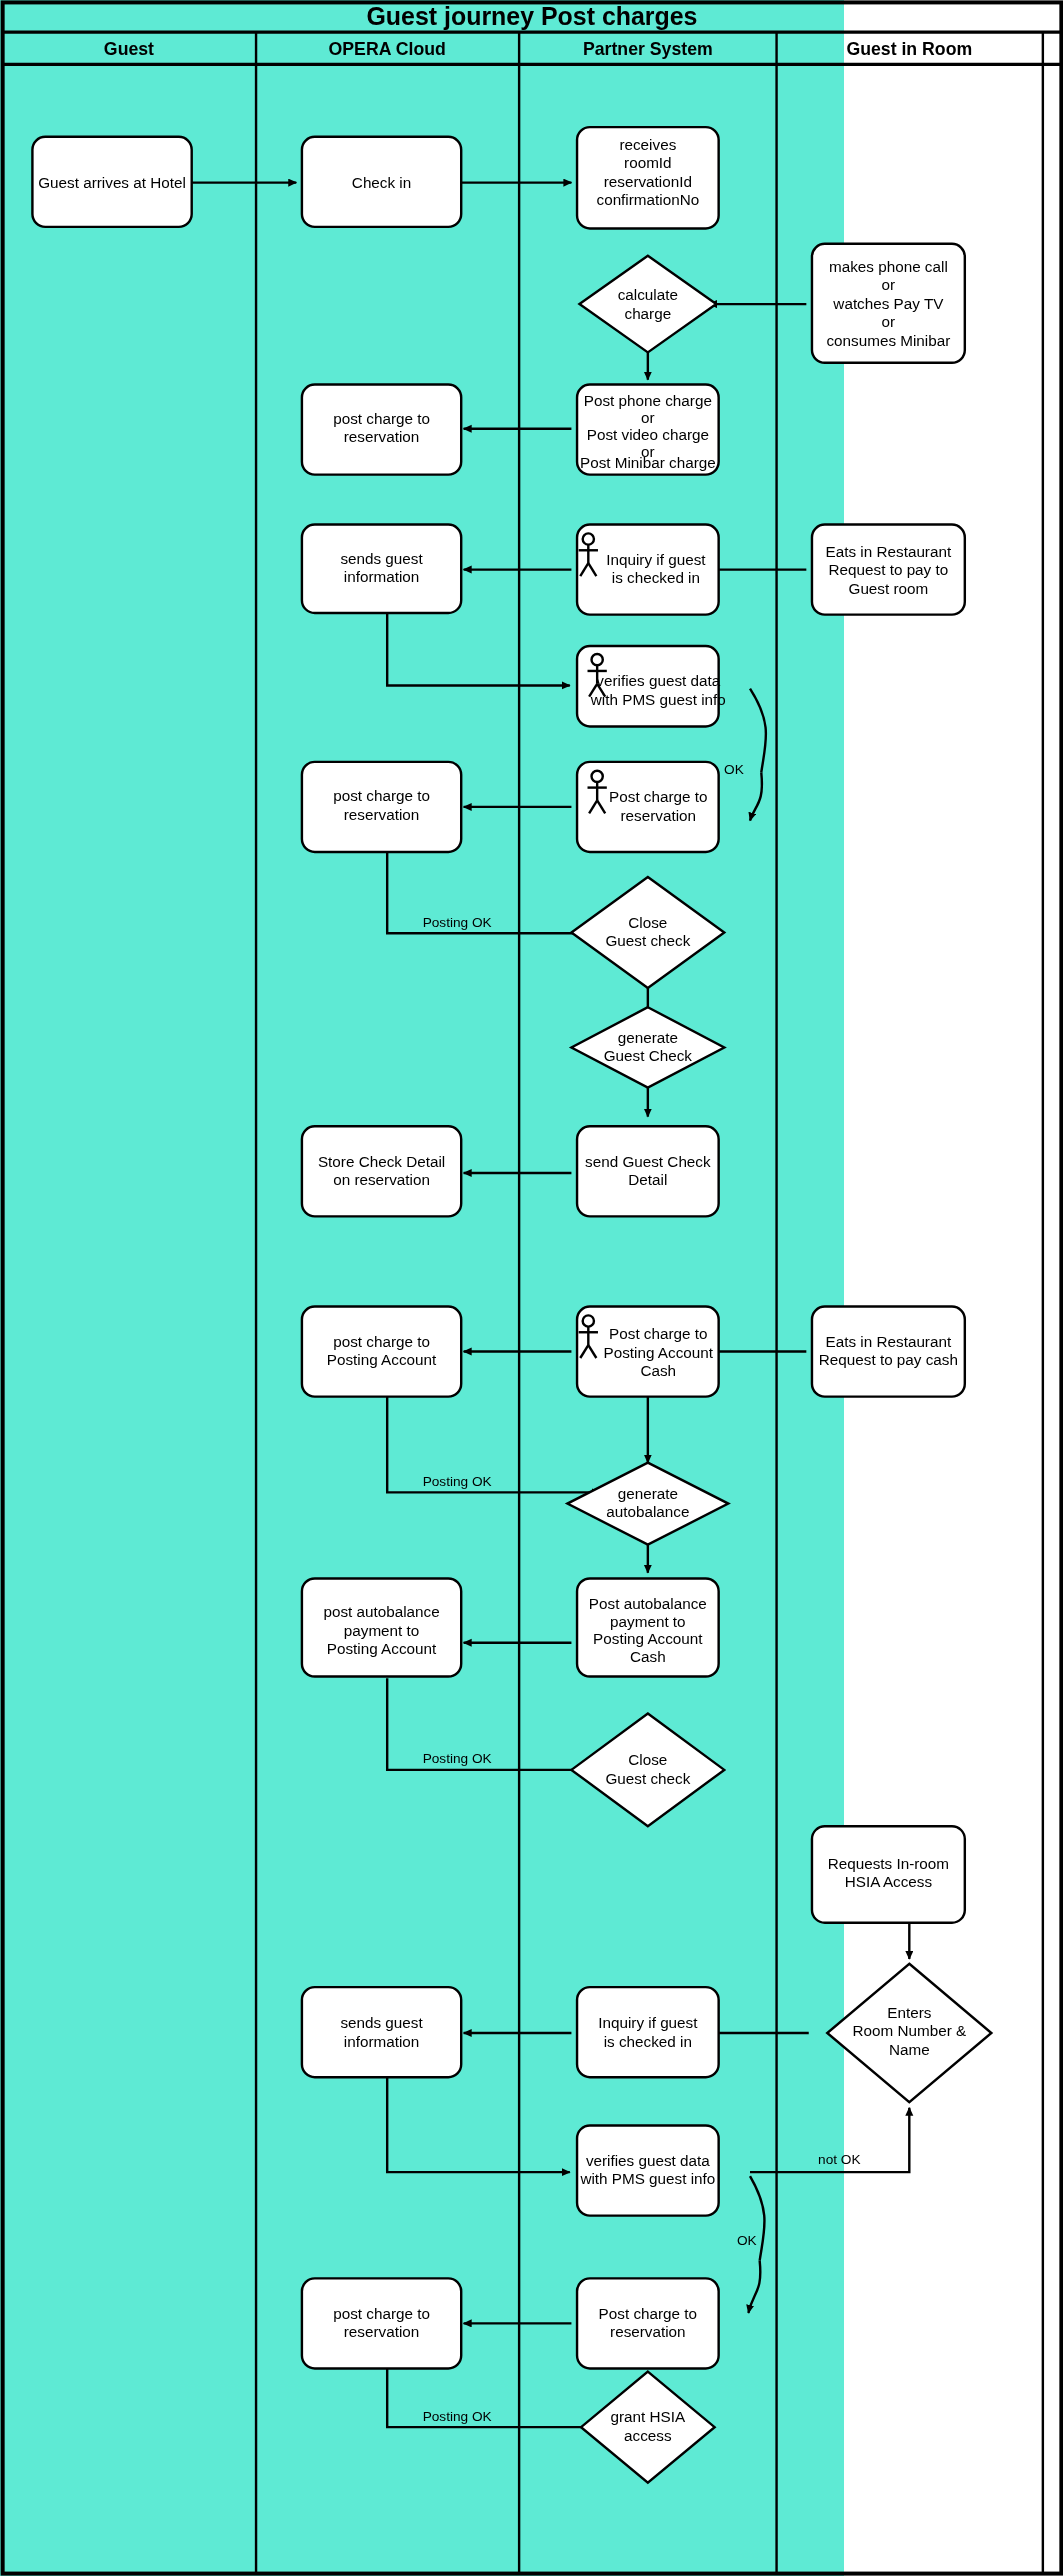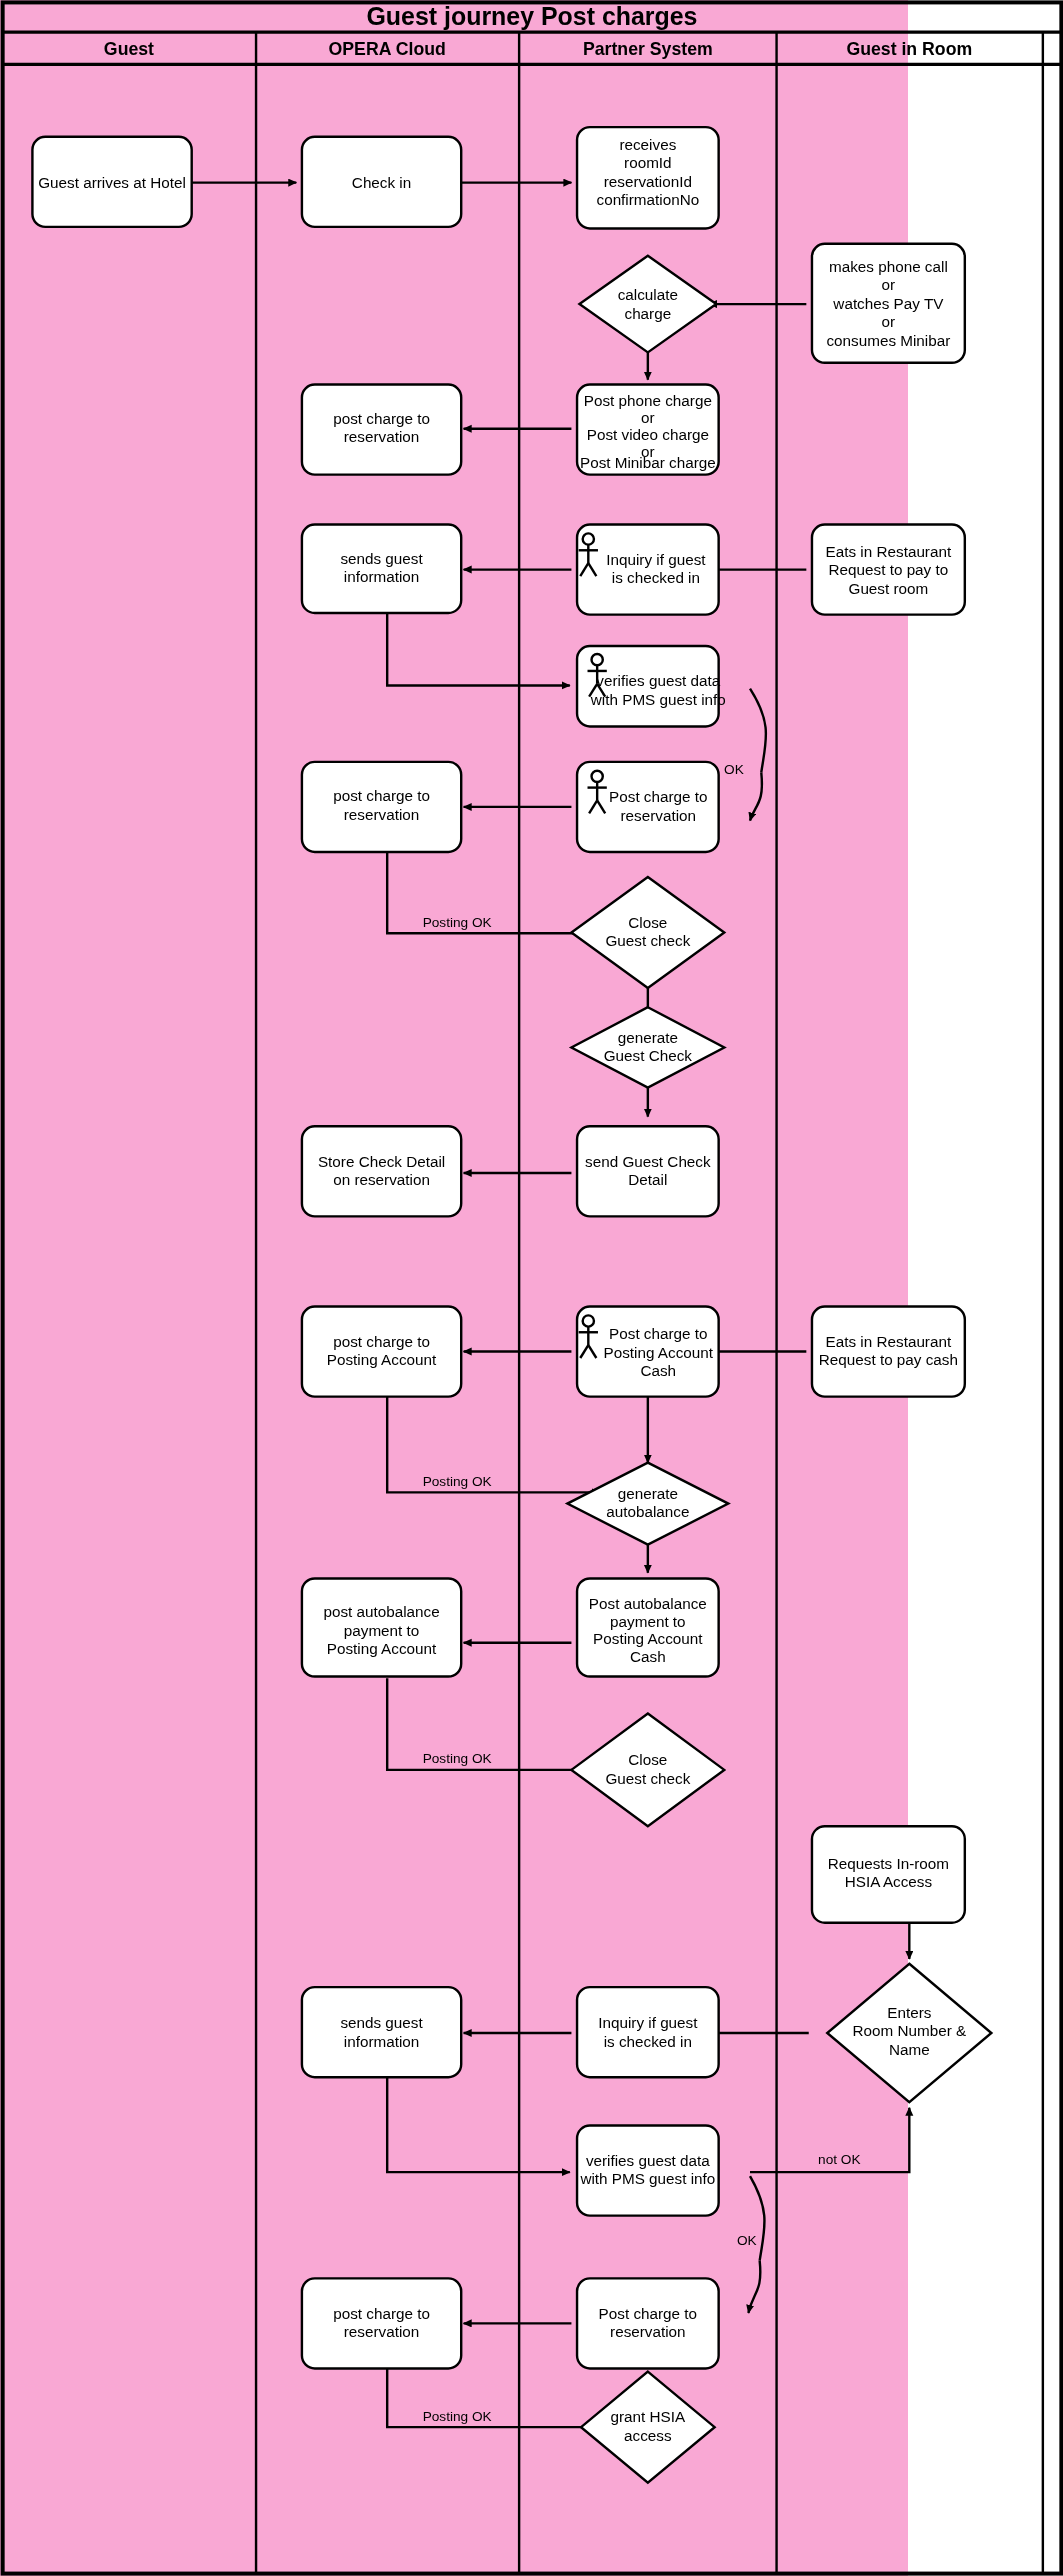--- a/index.html
+++ b/index.html
@@ -1,18 +1,18 @@
 <!DOCTYPE html>
 <html style="font-size:13px"><head>
 <meta charset="utf-8">
 <title>Guest journey Post charges</title>
 <style>
   html,body{margin:0;padding:0;background:#ffffff;}
   body{font-family:"Liberation Sans","DejaVu Sans",sans-serif;}
-  #stage{position:relative;width:908px;height:2576px;background:#f9a8d4;}
+  #stage{position:relative;width:844px;height:2576px;background:#5eead4;}
   svg#diagram{display:block;width:1064px;height:2576px;}
   .lane-line{stroke:#000;stroke-width:3;fill:none;}
   .frame{stroke:#000;stroke-width:5;fill:none;}
   .hdr-sep{stroke:#000;stroke-width:4;fill:none;}
   .node{fill:#ffffff;stroke:#000000;stroke-width:3;}
   .diamond{fill:#ffffff;stroke:#000000;stroke-width:3;}
   .conn{stroke:#000000;stroke-width:3;fill:none;}
   .actor{stroke:#000000;stroke-width:3;fill:none;}
   text{fill:#000;font-family:"Liberation Sans","DejaVu Sans",sans-serif;}
   .t-title{font-size:31px;font-weight:bold;text-anchor:middle;}

